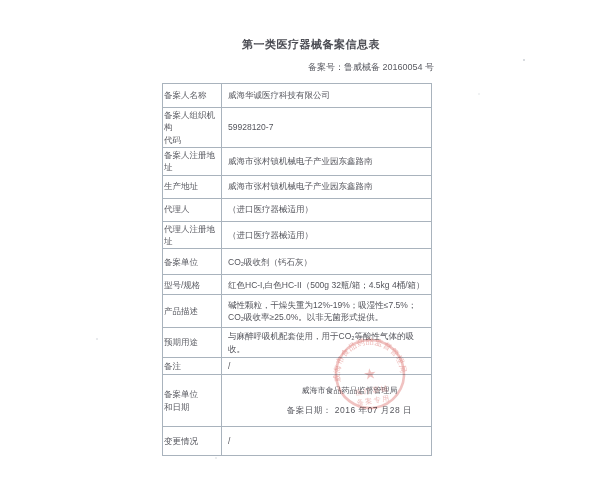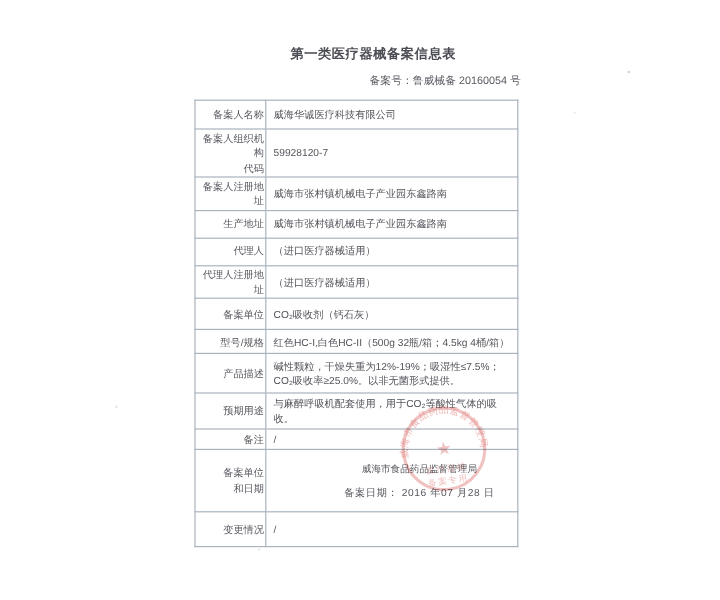--- a/index.html
+++ b/index.html
@@ -22,21 +22,21 @@
     position:absolute; top:83px; left:162px; width:270px;
     border-collapse:collapse; table-layout:fixed;
   }
   table.form td {
     border:1px solid #a9b3bd;
     font-size:8.5px; line-height:1.45;
     vertical-align:middle;
     overflow:hidden;
   }
   td.lbl {
-    width:56px; text-align:right; padding:1px 1px;
+    width:56px; text-align:left; padding:1px 1px;
     font-size:7.5px; color:#595a61; white-space:pre-line;
   }
   td.val { padding:2px 6px; color:#54555c; }
   td.val-top { vertical-align:top; padding-top:3px; }
   .authority-block { text-align:center; padding-left:46px; }
   .authority-name { font-size:8px; color:#57585f; }
   .filing-date-line { font-size:8.5px; margin-top:7px; letter-spacing:0.5px; color:#57585f; }
   
   .stamp {
     position:absolute; left:328px; top:332px; width:84px; height:84px;

